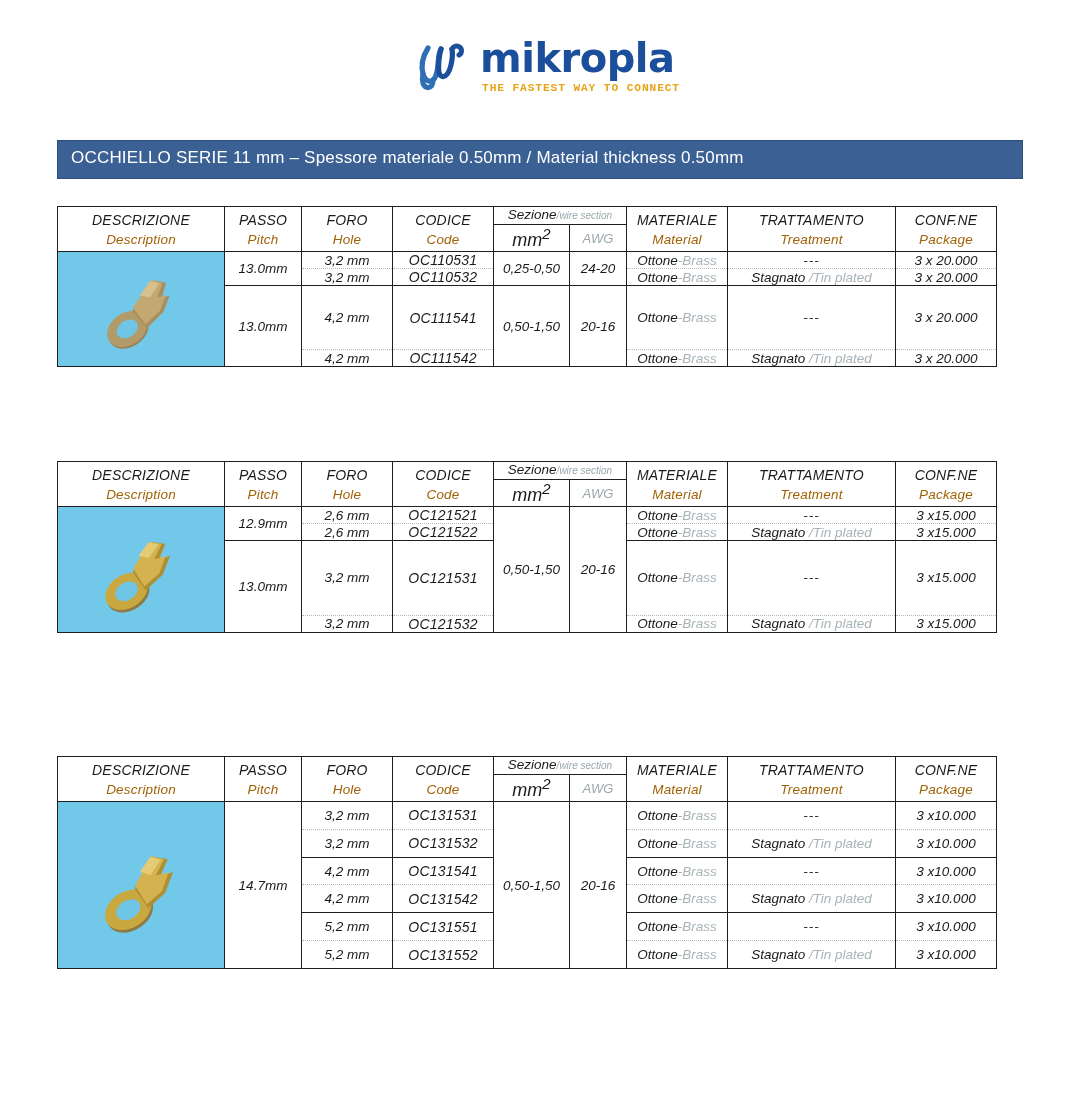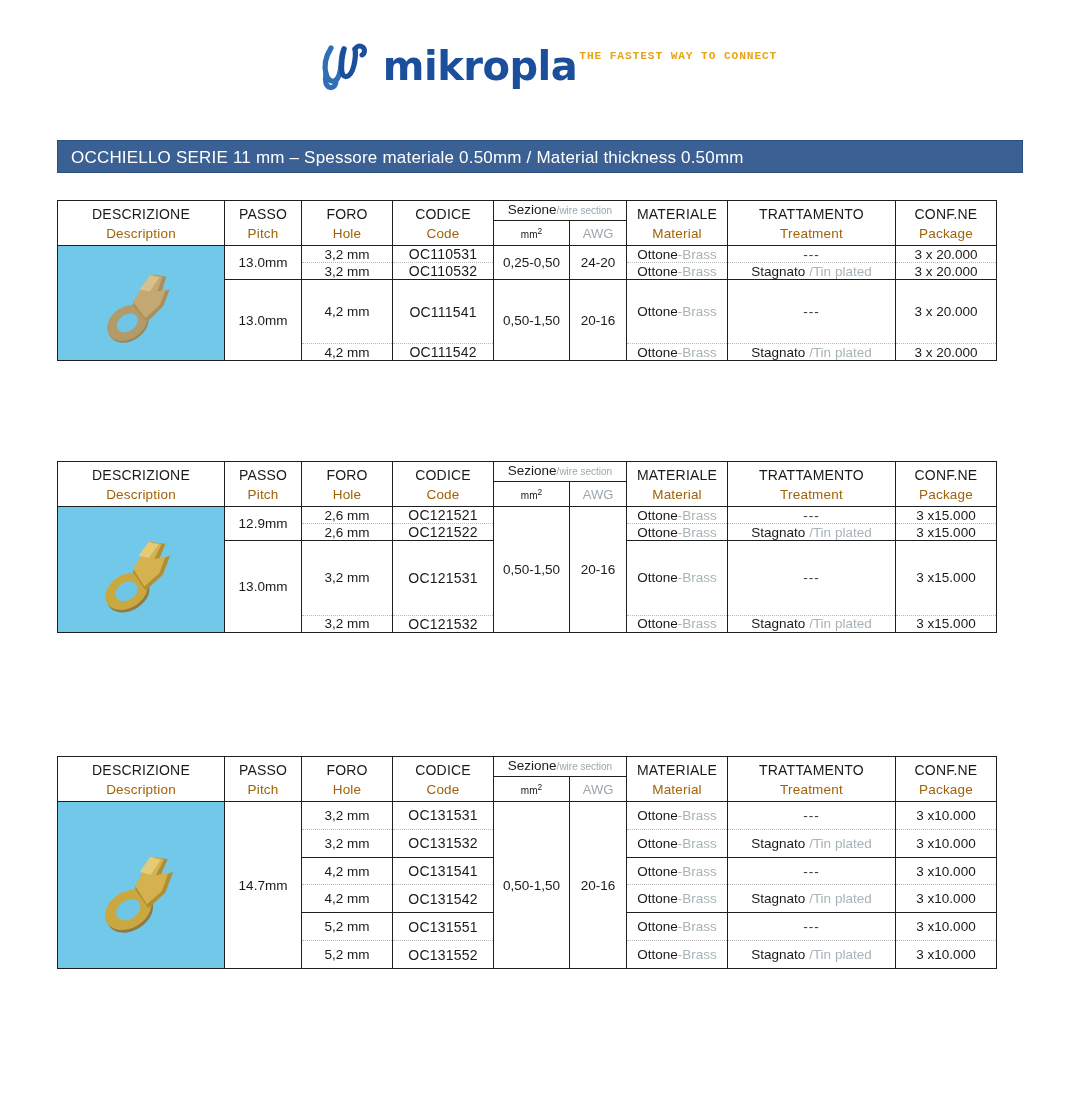--- a/index.html
+++ b/index.html
@@ -36,20 +36,21 @@
     margin-left: 14px;
   }
   .logo-mark {
     width: 56px;
     height: 52px;
     flex: 0 0 auto;
     display: block;
   }
   .logo-text-col {
     display: flex;
+    flex-direction: column;
     align-items: flex-start;
     line-height: 1;
   }
   .logo-word {
     font-family: "DejaVu Sans", sans-serif;
     font-size: 40px;
     font-weight: bold;
     letter-spacing: -0.5px;
     color: #1b4f9c;
   }
@@ -61,38 +62,39 @@
     color: #e8a317;
     margin-top: 5px;
     margin-left: 2px;
   }
 
   
   .section { position: absolute; left: 57px; width: 966px; }
   .band {
     background: #3a6094;
     color: #ffffff;
-    height: 33px;
+    height: 39px;
     line-height: 33px;
     padding: 0 0 0 13px;
     font-size: 17px;
     letter-spacing: 0.2px;
     border: 1px solid #2d4f80;
     box-sizing: border-box;
     white-space: nowrap;
     overflow: hidden;
   }
 
   
   table.cat {
     border-collapse: collapse;
     table-layout: fixed;
     width: 770px;
     margin-top: 27px;
     font-size: 13.5px;
+    font-style: italic;
   }
   table.cat td, table.cat th {
     border: 1px solid #1f1f1f;
     padding: 0;
     text-align: center;
     vertical-align: middle;
     background: #ffffff;
     font-weight: normal;
   }
   thead td, thead th {
@@ -106,21 +108,21 @@
   }
   .hd-en {
     display: block;
     font-size: 13.5px;
     color: #a16207;
     margin-top: 4px;
     letter-spacing: 0.2px;
   }
   .hd-main { height: 44px; }
   .hd-sub  { height: 24px; }
-  .sub-it { font-size: 10px; color: #1a1a1a; margin-top: 6px; }
+  .sub-it { font-size: 18px; color: #1a1a1a; margin-top: 6px; }
   .sub-en { font-size: 13px; color: #9aa7ad; }
   .sez-it { font-size: 13.5px; color: #1a1a1a; }
   .sez-en { font-size: 10px; color: #9aa7ad; }
   .sez-box { padding: 5px 0 4px 0; line-height: 1.25; }
 
   
   .it  { color: #1a1a1a; }
   .en  { color: #a8b3b8; }
   .code { font-weight: bold; letter-spacing: 0.2px; font-size: 14px; }
   .dash { color: #333; letter-spacing: 1px; }

